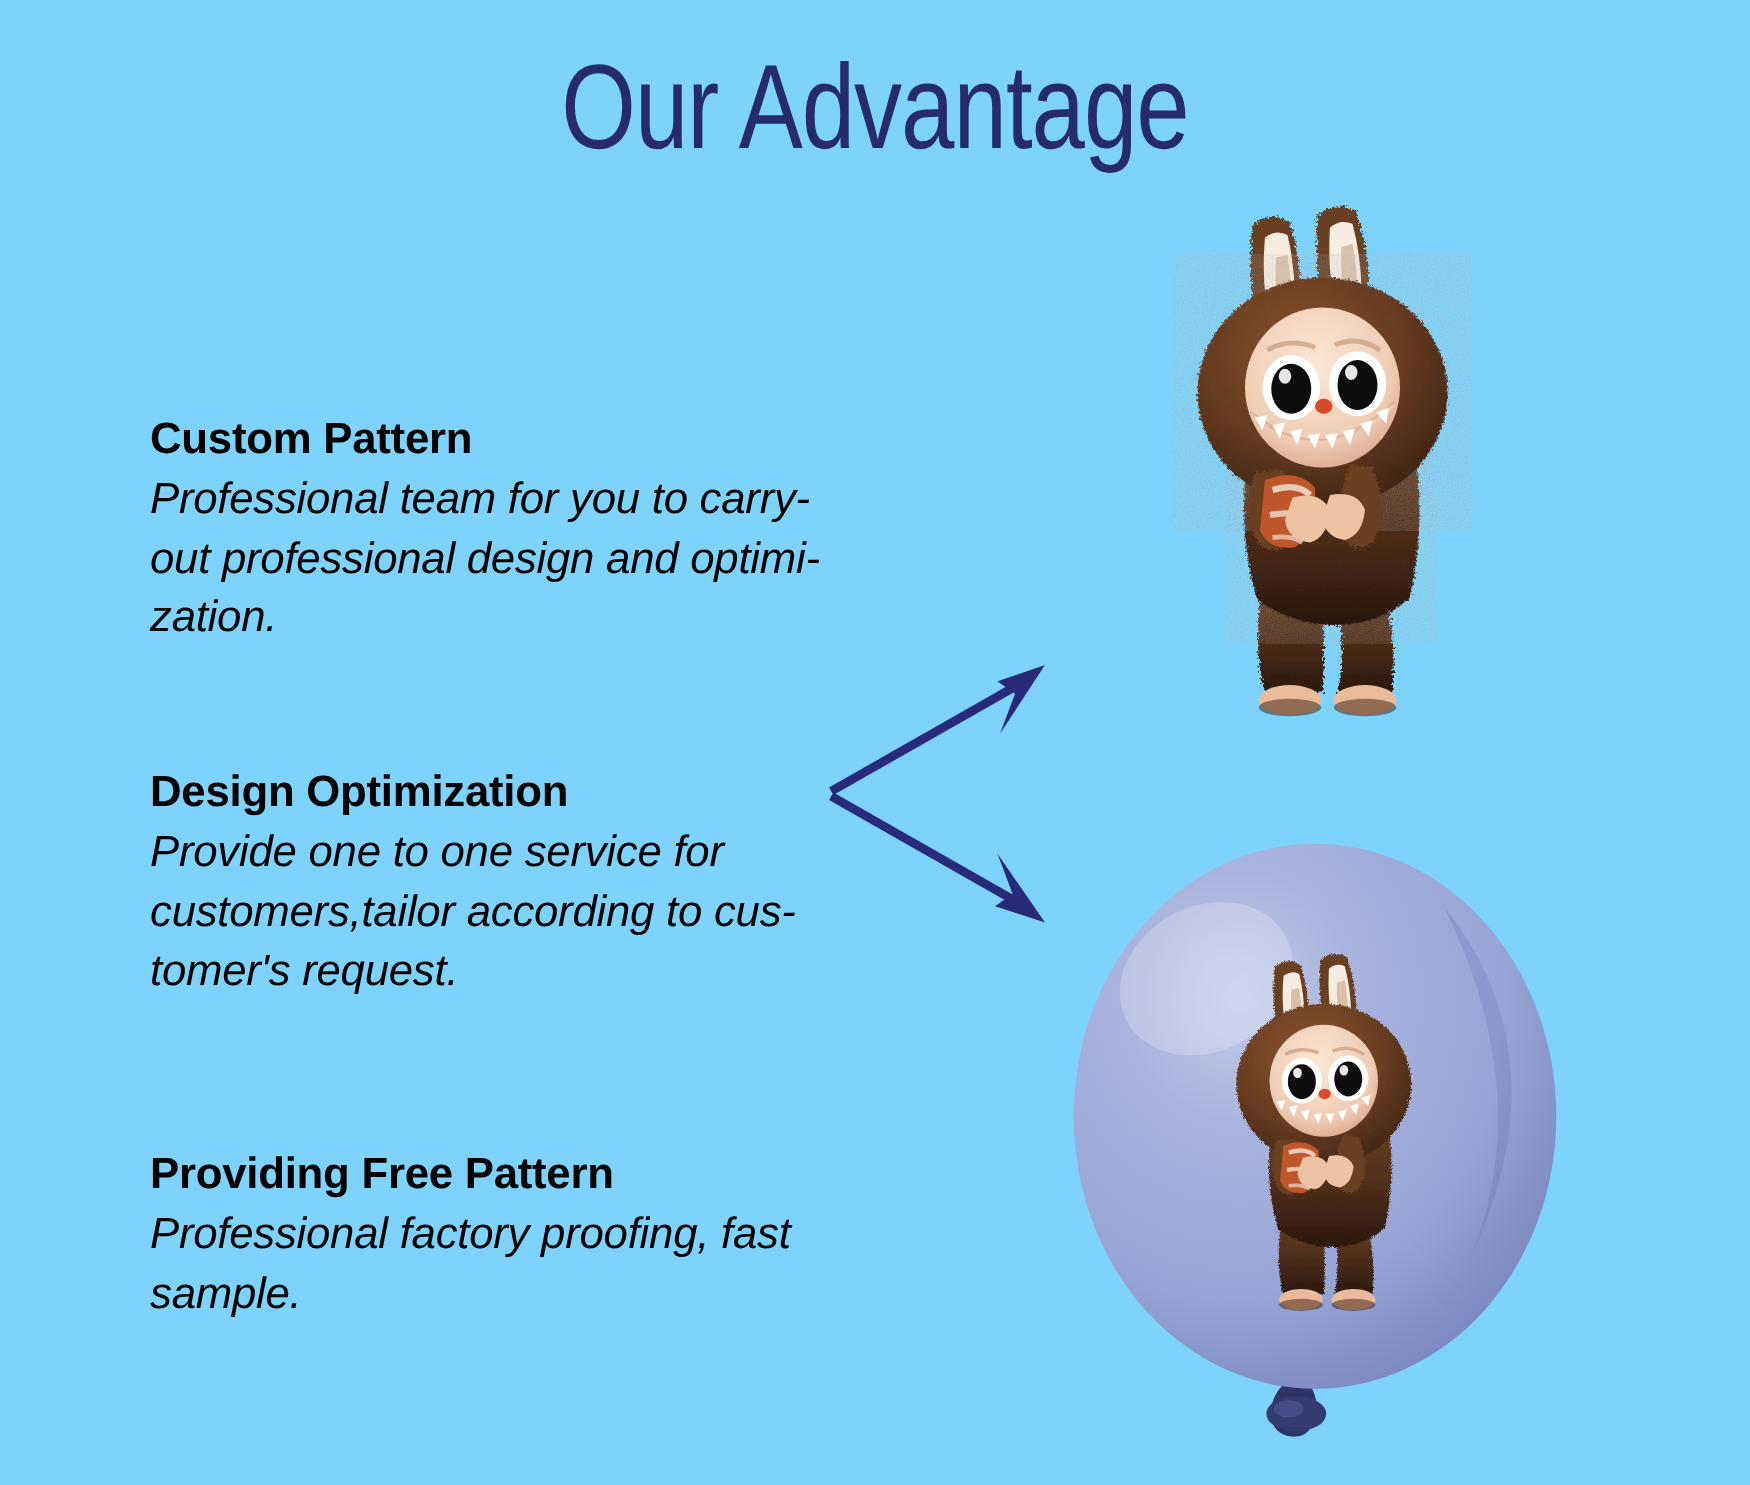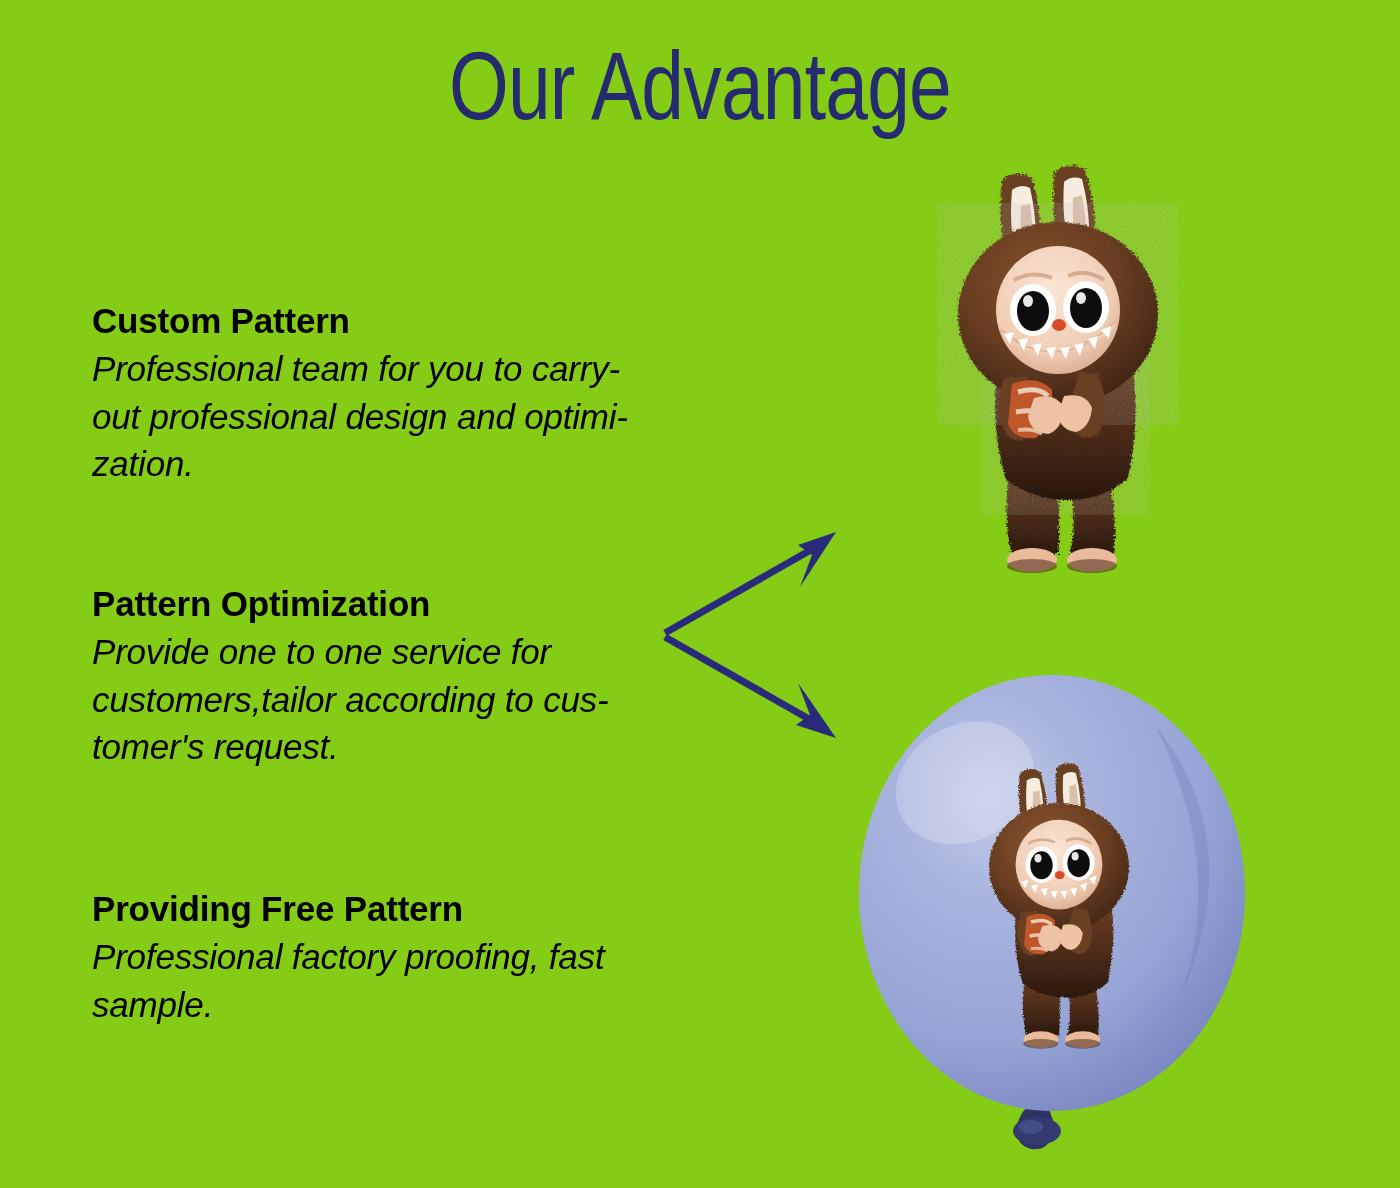--- a/index.html
+++ b/index.html
@@ -8,21 +8,21 @@
     padding: 0;
     background: #ffffff;
   }
   body {
     font-family: "Liberation Sans", sans-serif;
   }
   #page {
     position: relative;
     width: 1400px;
     height: 1188px;
-    background: #84cc16;
+    background: #7dd3fc;
     overflow: hidden;
   }
 
   
   #page-title {
     position: absolute;
     left: 0;
     top: 36px;
     width: 1400px;
     text-align: center;
@@ -33,22 +33,23 @@
     color: #262a6e;
     transform: scaleX(0.80);
     transform-origin: 50% 50%;
     white-space: nowrap;
     line-height: 1.05;
   }
 
   
   .feature {
     position: absolute;
-    left: 92px;
+    left: 120px;
     width: 690px;
+    margin-top: 30px;
   }
   .feature-title {
     font-family: "Liberation Sans", sans-serif;
     font-size: 35px;
     font-weight: bold;
     color: #000000;
     line-height: 1.18;
     margin: 0 0 4px 0;
     letter-spacing: -0.2px;
   }
@@ -100,21 +101,21 @@
   <div id="page-title">Our Advantage</div>
 
   <div class="feature" id="feature-1">
     <p class="feature-title">Custom Pattern</p>
     <p class="feature-body">Professional team for you to carry-
 out professional design and optimi-
 zation.</p>
   </div>
 
   <div class="feature" id="feature-2">
-    <p class="feature-title">Pattern Optimization</p>
+    <p class="feature-title">Design Optimization</p>
     <p class="feature-body">Provide one to one service for
 customers,tailor according to cus-
 tomer's request.</p>
   </div>
 
   <div class="feature" id="feature-3">
     <p class="feature-title">Providing Free Pattern</p>
     <p class="feature-body">Professional factory proofing, fast
 sample.</p>
   </div>

